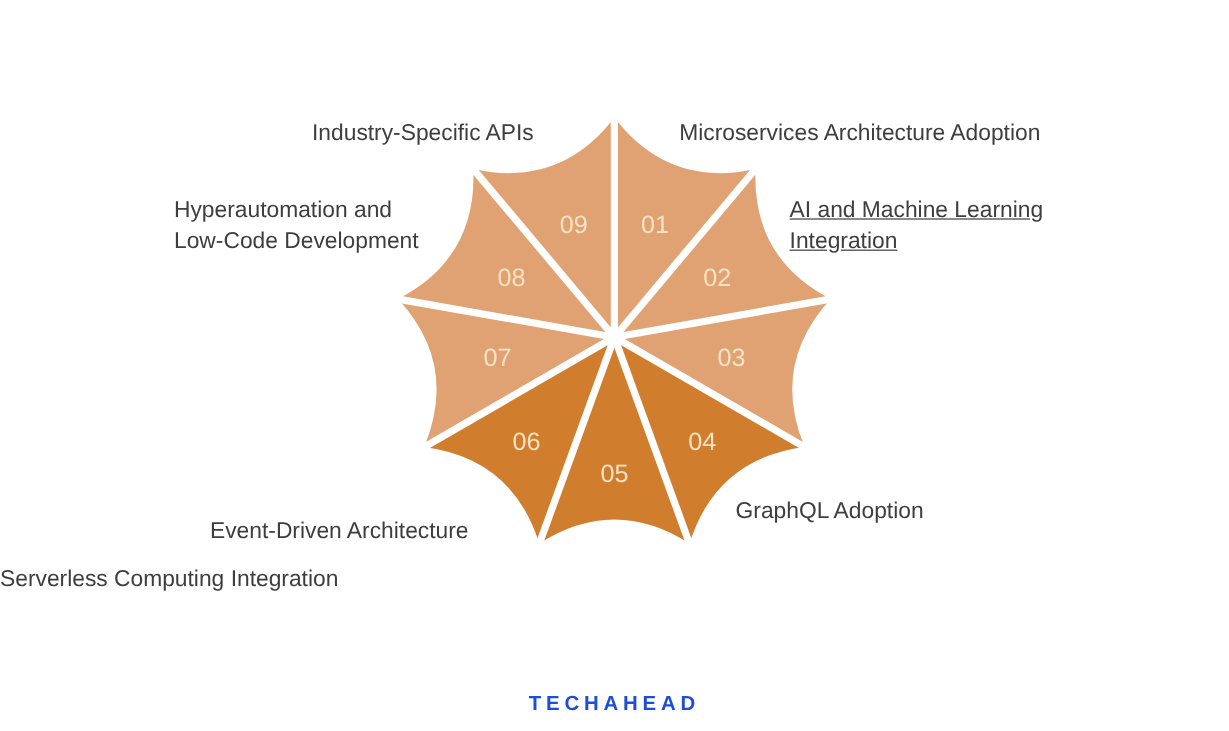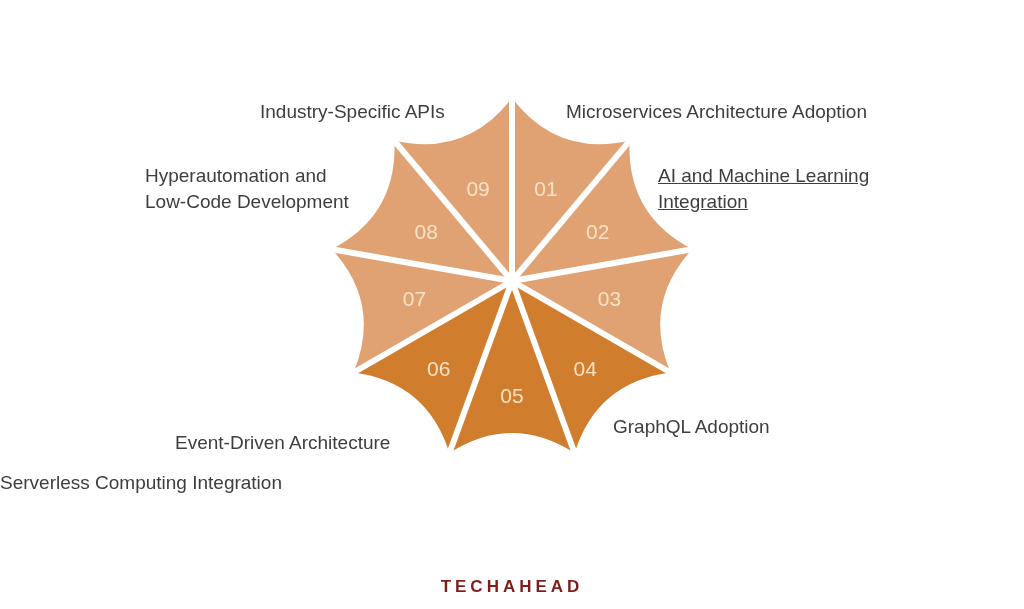--- a/index.html
+++ b/index.html
@@ -32,21 +32,21 @@
   #lbl-06{left:175px;top:430px;}
   #lbl-04{left:613px;top:414px;}
   #lbl-05{left:0;top:470px;width:100%;}
   .logo{
     position:absolute;
     left:0;top:577px;width:100%;
     text-align:center;
     font-size:17px;
     font-weight:bold;
     letter-spacing:4px;
-    color:#7f1d1d;
+    color:#1d4ed8;
   }
 </style>
 </head>
 <body>
 
 <div class="canvas">
 
   <svg class="star" width="1024" height="609" viewBox="0 0 1024 609">
       <path d="M 512 281 L 512.0 98.0 Q 557.1 157.0 629.6 140.8 Z" fill="#e0a273"></path>
       <path d="M 512 281 L 629.6 140.8 Q 626.3 215.0 692.2 249.2 Z" fill="#e0a273"></path>

